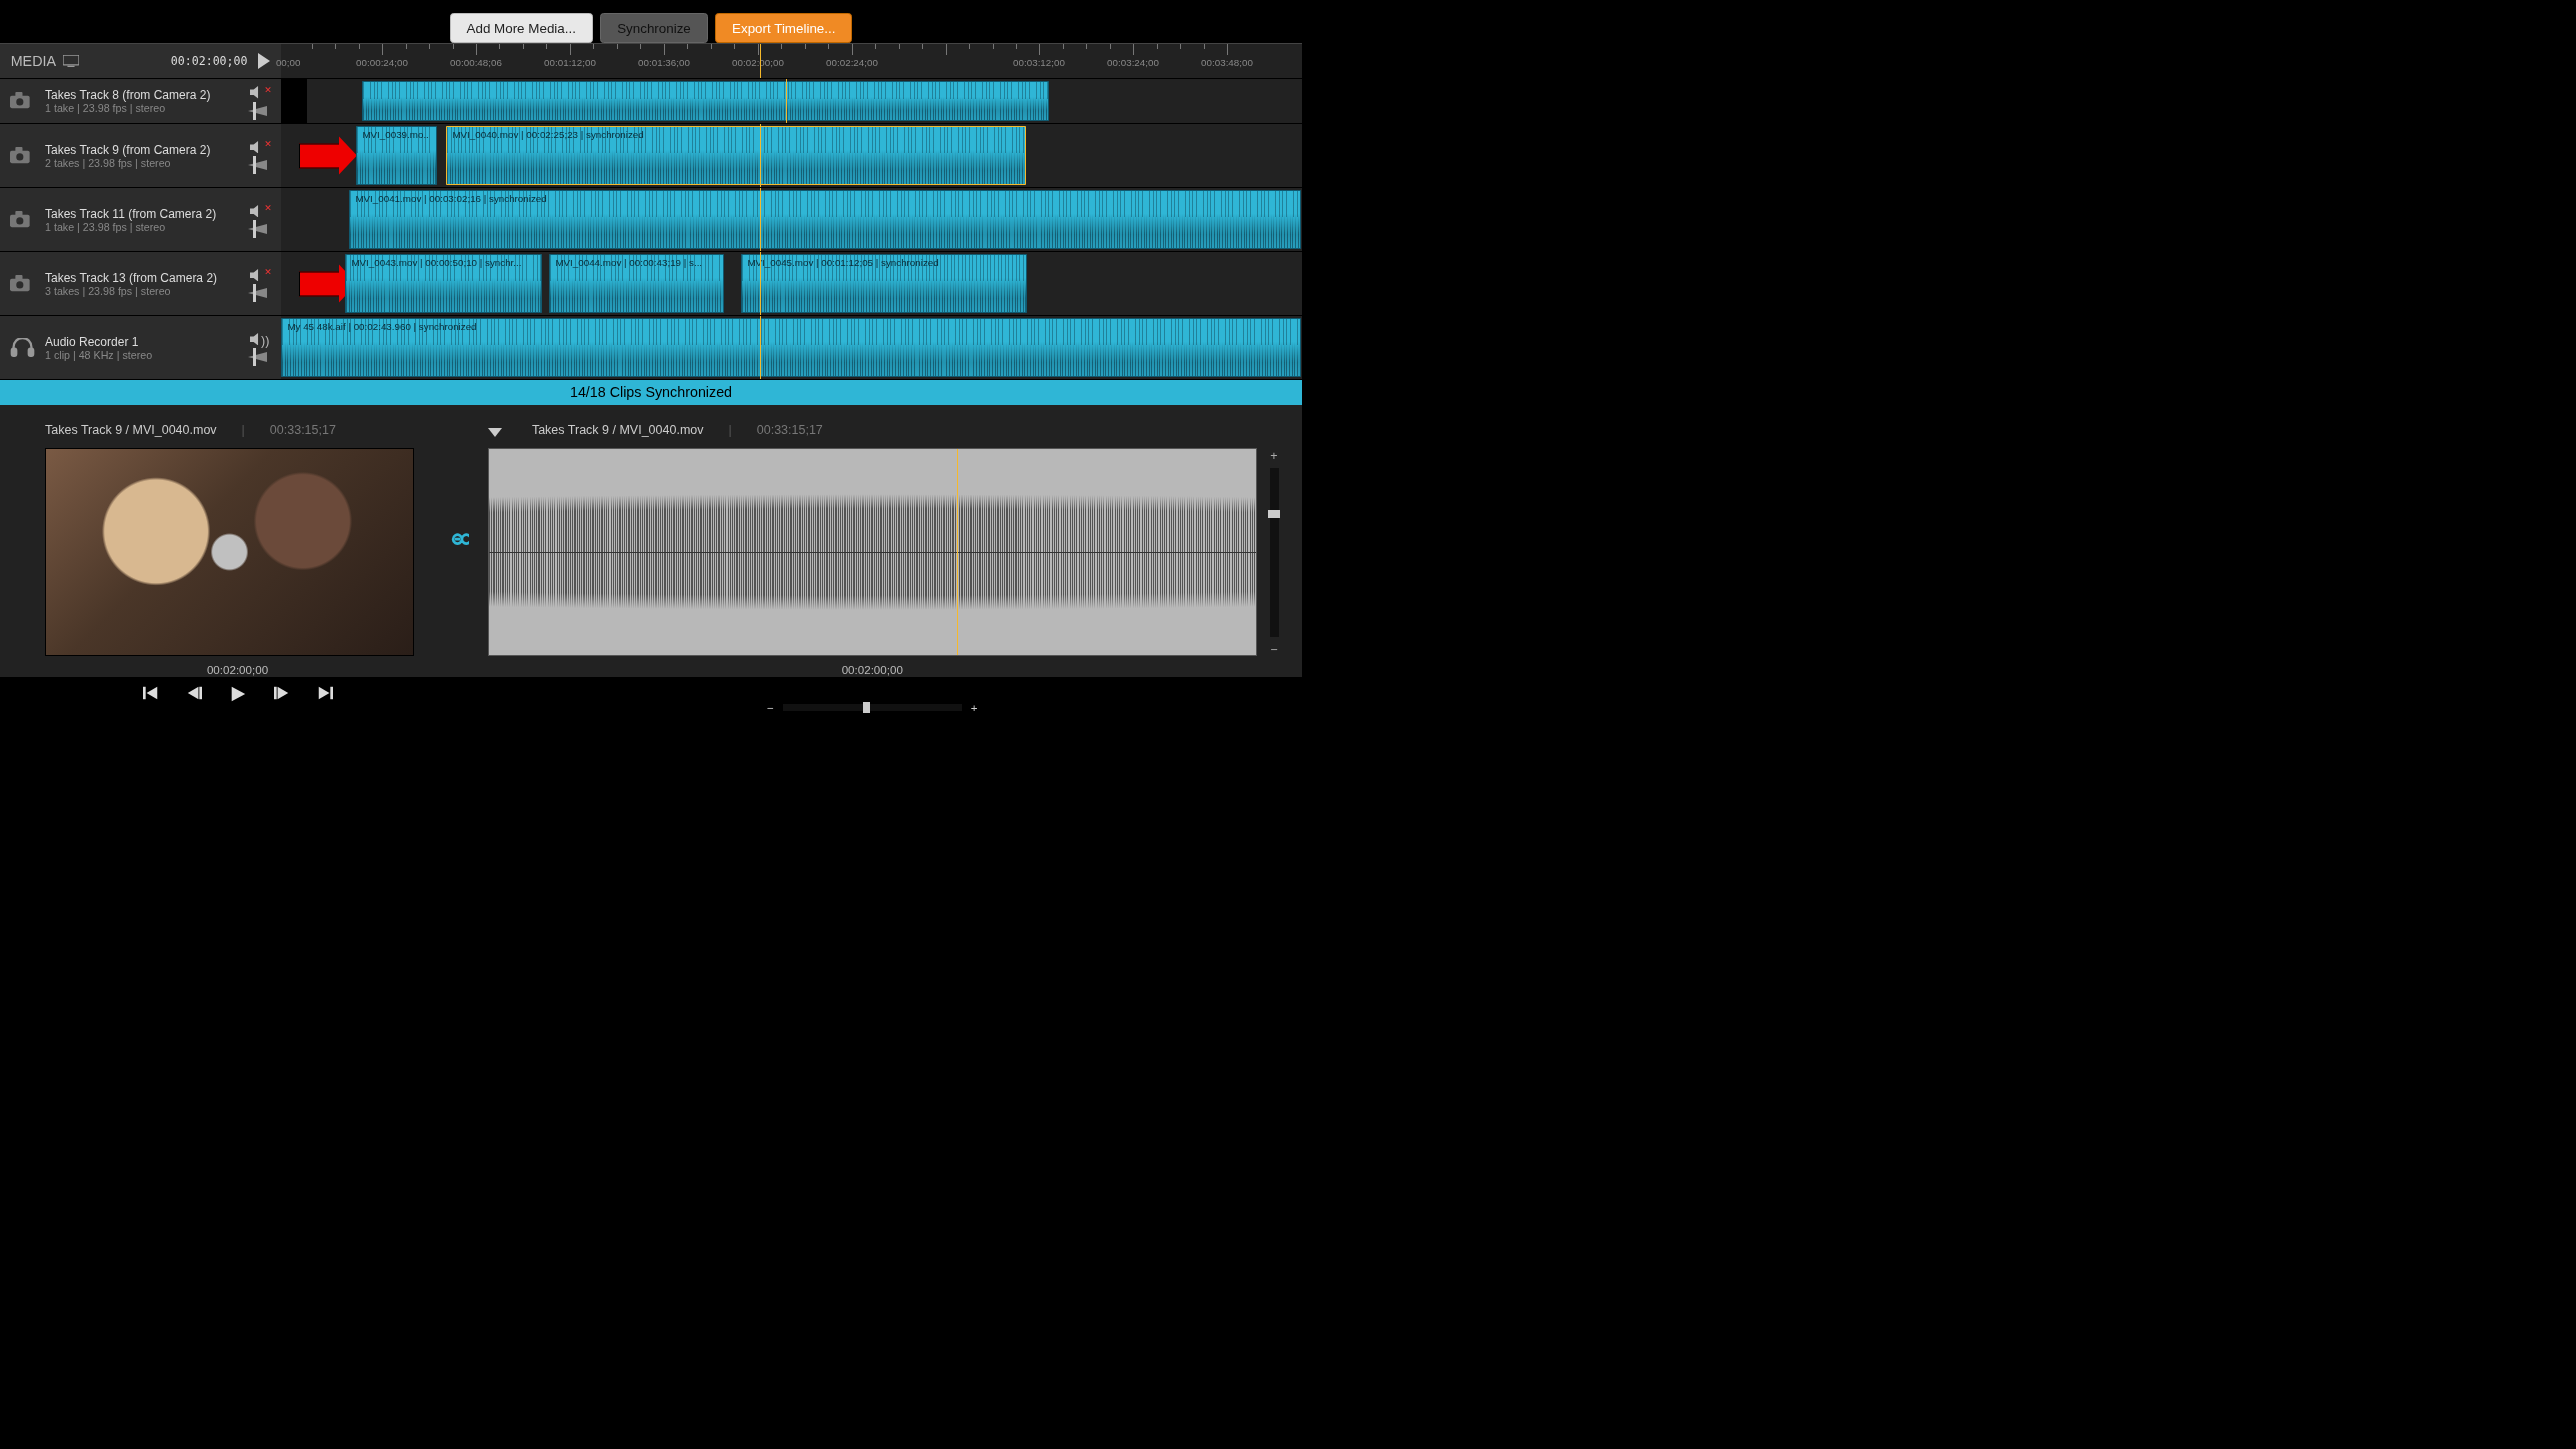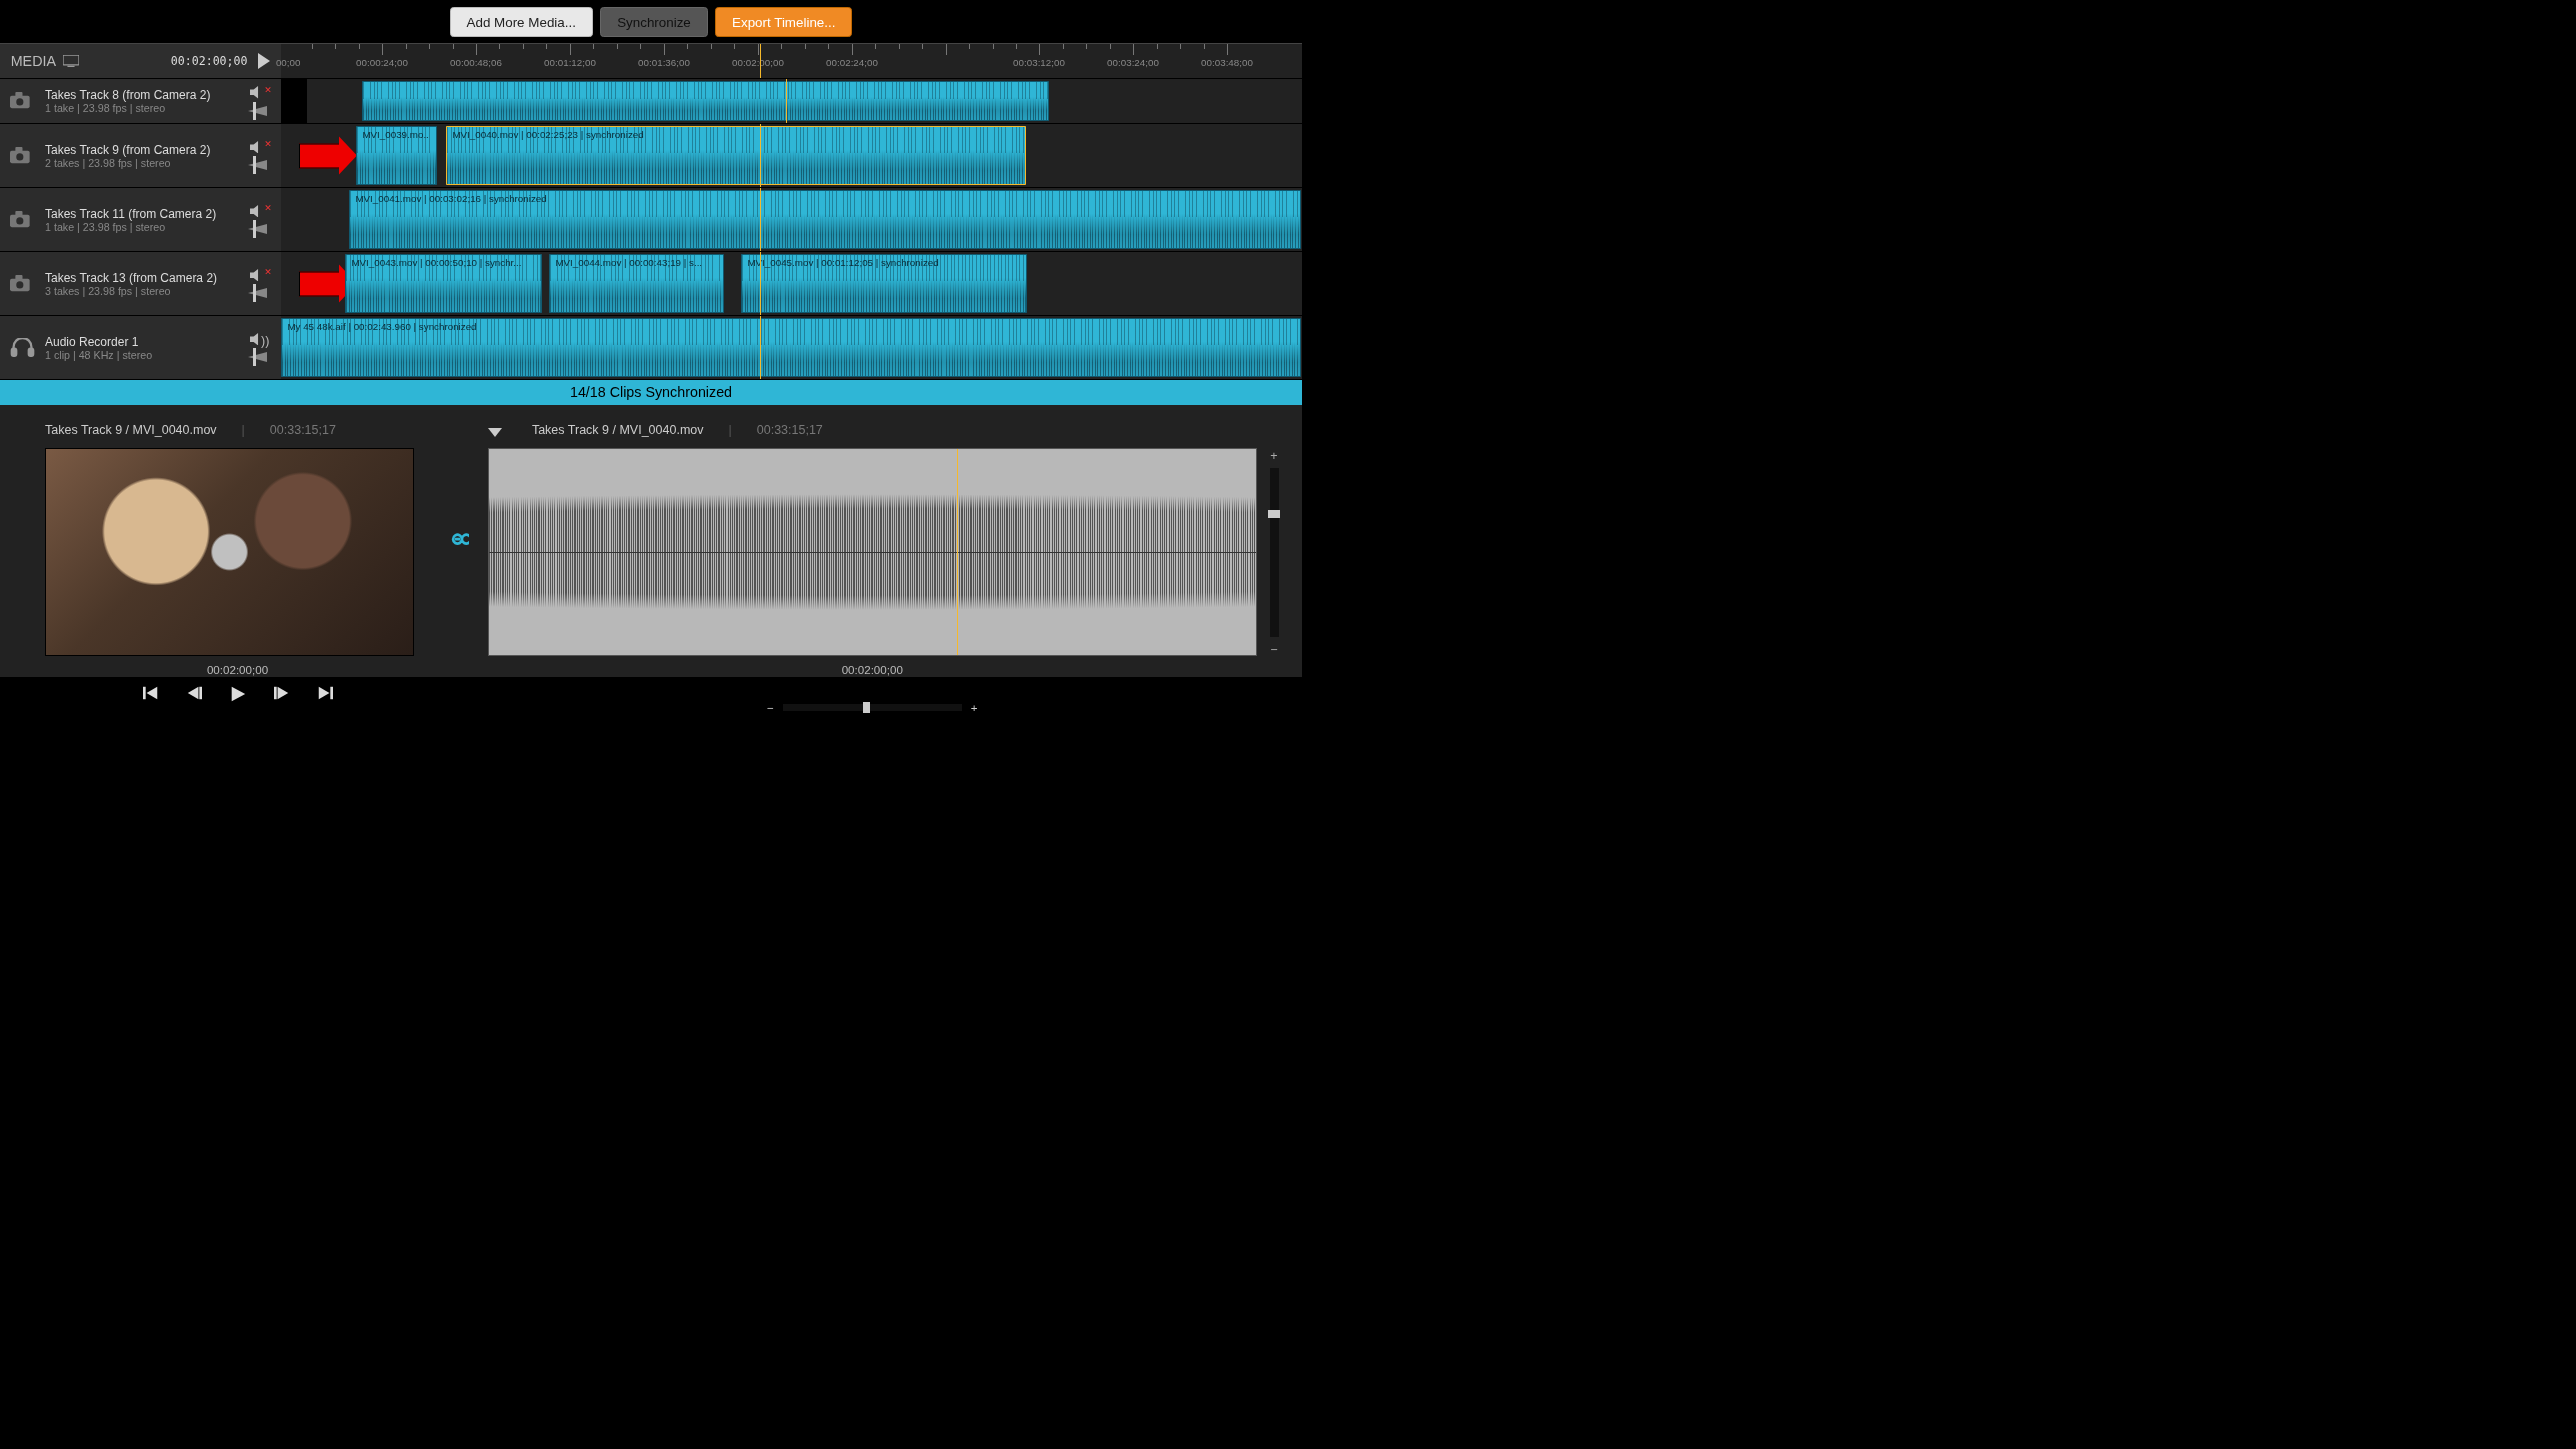--- a/index.html
+++ b/index.html
@@ -9,21 +9,21 @@
   color: #ccc;
   width: 1302px;
   height: 730px;
   overflow: hidden;
   font-size: 11.6px;
 }
 .toolbar {
   height: 43px;
   display: flex;
   justify-content: center;
-  align-items: flex-start;
+  align-items: flex-end;
   gap: 7.2px;
   padding-top: 7.2px;
 }
 .btn {
   height: 30px;
   padding: 0 16px;
   border-radius: 3.6px;
   border: 0.9px solid #666;
   font-size: 13.4px;
   cursor: pointer;

